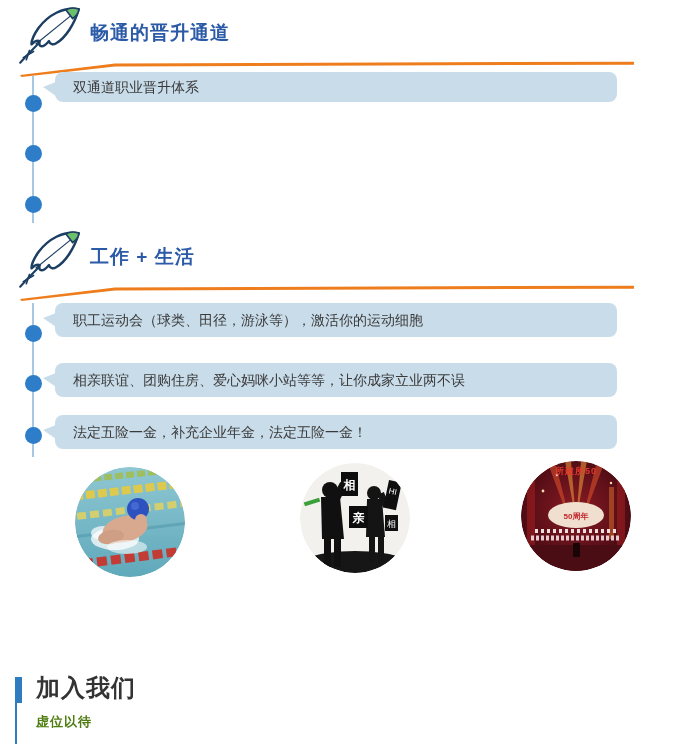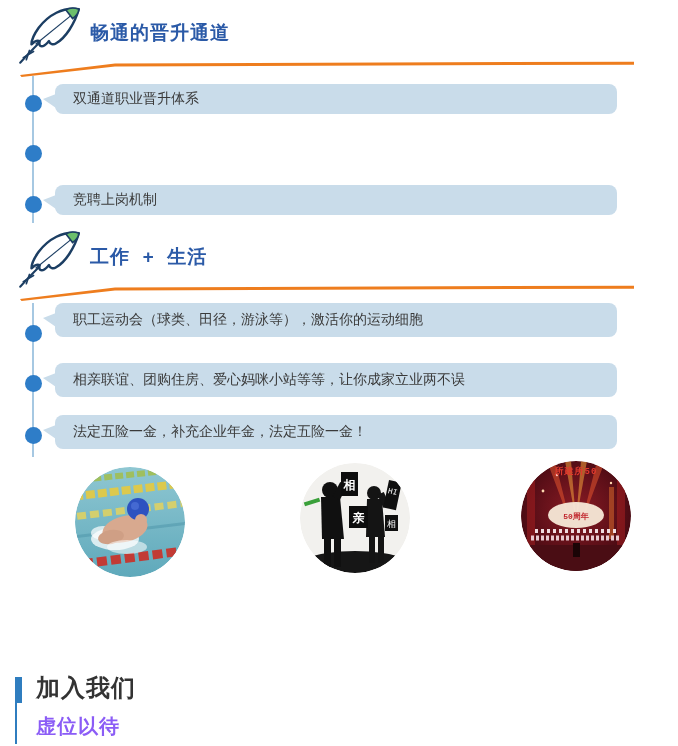--- a/index.html
+++ b/index.html
@@ -1,17 +1,17 @@
 <!DOCTYPE html>
 <html><head>
 <meta charset="utf-8">
 <style>
   html,body{margin:0;padding:0;background:#fff;}
   #page{position:relative;width:634px;height:746px;background:#ffffff;overflow:hidden;
-        font-family:Liberation Mono, monospace;}
+        font-family:Liberation Sans, sans-serif;}
 
   
   .feather{position:absolute;left:14px;width:72px;height:62px;}
   .sec-title{position:absolute;left:90px;font-size:19px;font-weight:bold;color:#2b5aa7;letter-spacing:1px;white-space:nowrap;}
   .swoosh{position:absolute;left:0;width:678px;height:22px;}
 
   
   .tl-line{position:absolute;left:32px;width:2px;background:#a6c8e2;}
   .tl-dot{position:absolute;left:25px;width:17px;height:17px;border-radius:50%;background:#2e7dc8;z-index:2;}
 
@@ -24,21 +24,21 @@
           border-top:5px solid transparent;border-bottom:9px solid transparent;border-right:13px solid #c9dcea;}
 
   
   .photo{position:absolute;width:110px;height:110px;border-radius:50%;overflow:hidden;}
   .photo svg{display:block;}
 
   
   .join-line{position:absolute;left:15px;top:677px;width:2px;height:67px;background:#2f7dbf;}
   .join-accent{position:absolute;left:15px;top:677px;width:7px;height:26px;background:#2f7dbf;}
   .join-title{position:absolute;left:36px;top:672px;font-size:24px;font-weight:bold;color:#333333;letter-spacing:1px;}
-  .join-sub{position:absolute;left:36px;top:713px;font-size:20px;font-weight:bold;color:#8b5cf6;letter-spacing:1px;}
+  .join-sub{position:absolute;left:36px;top:713px;font-size:13px;font-weight:bold;color:#4d7c0f;letter-spacing:1px;}
 </style>
 </head>
 <body>
 
 <div id="page">
 
   <svg width="0" height="0" style="position:absolute">
     <defs>
       <g id="quill">
         <path d="M6,57 C13,49 20,42 26,36" fill="none" stroke="#1c3e63" stroke-width="2" stroke-linecap="round"></path>
@@ -67,26 +67,25 @@
     <use href="#quill"></use>
   </svg>
   <div class="sec-title" style="top:20px">畅通的晋升通道</div>
   <svg class="swoosh" style="top:57px" viewBox="0 0 678 22">
     <use href="#swooshShape"></use>
   </svg>
 
   <div class="tl-line" style="top:76px;height:147px"></div>
 
   <div class="tl-dot" style="top:95px"></div>
-  <div class="bubble h30" style="top:84px">双通道职业晋升体系</div>
+  <div class="bubble h30" style="top:72px">双通道职业晋升体系</div>
 
   <div class="tl-dot" style="top:145px"></div>
 
   <div class="tl-dot" style="top:196px"></div>
-  <div class="bubble h30" style="top:185px">竞聘上岗机制</div>
 
   <svg class="feather" style="top:228px" viewBox="0 0 70 60">
     <use href="#quill"></use>
   </svg>
   <div class="sec-title" style="top:244px">工作 + 生活</div>
   <svg class="swoosh" style="top:281px" viewBox="0 0 678 22">
     <use href="#swooshShape"></use>
   </svg>
 
   <div class="tl-line" style="top:303px;height:154px"></div>

